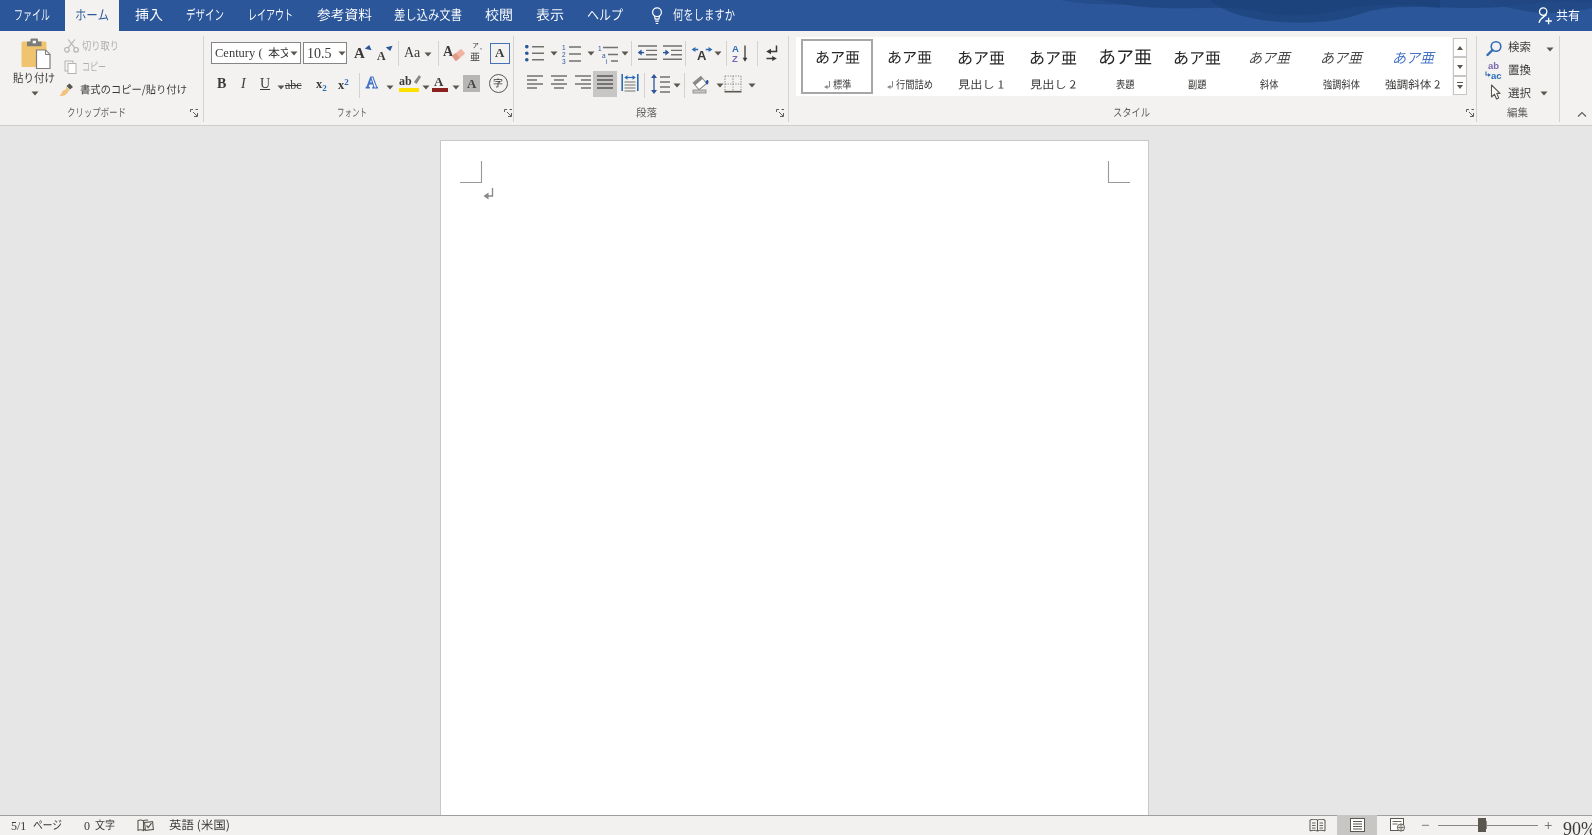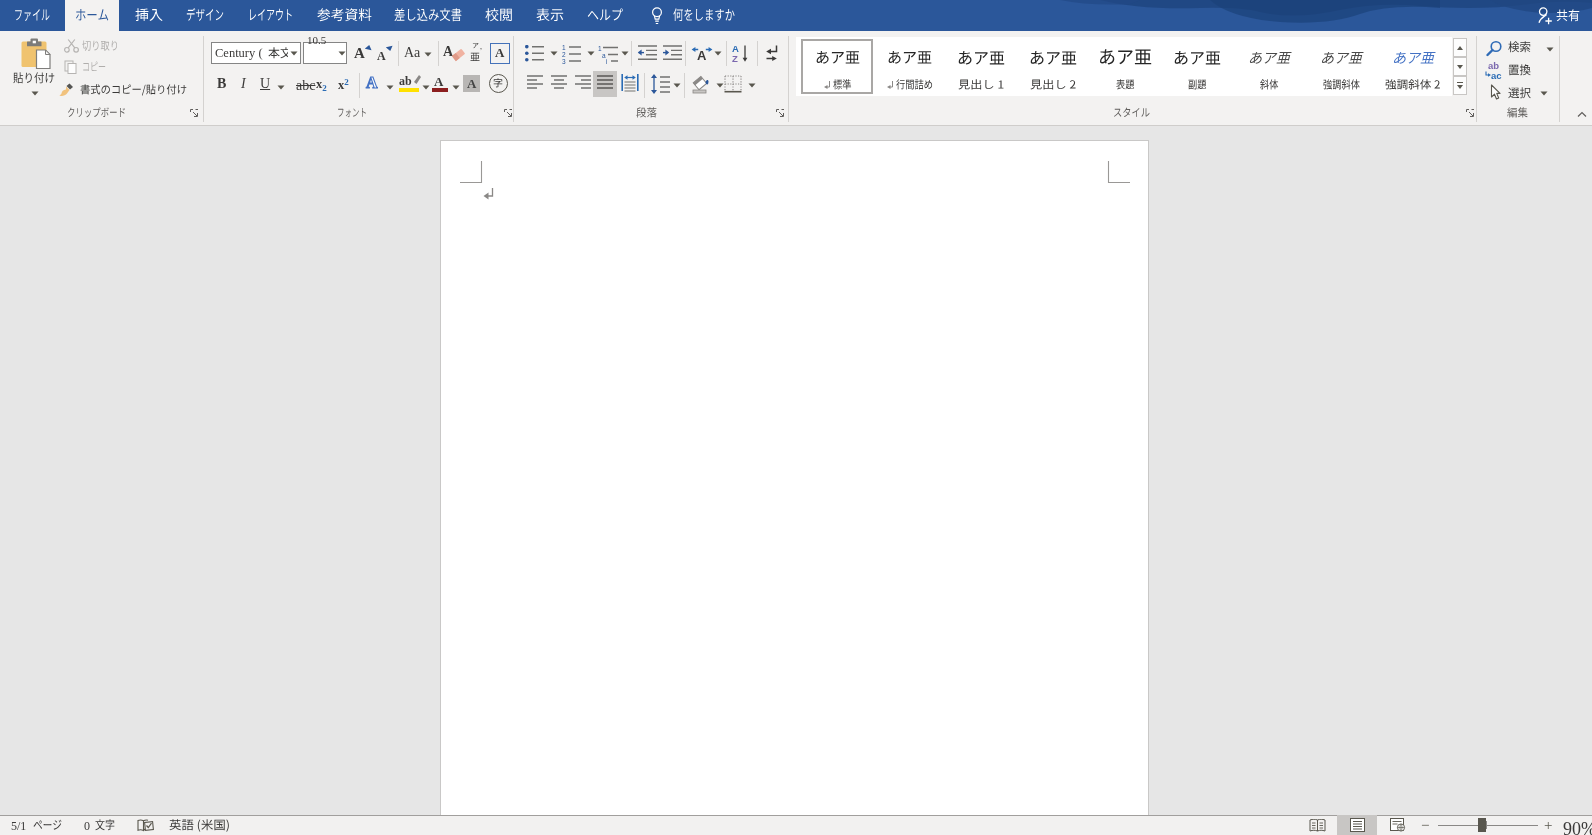--- a/index.html
+++ b/index.html
@@ -155,21 +155,21 @@
   </svg>
 <div class="ab" style="left:211px;top:42px;width:90px;height:22px;background:#fff;border:1px solid #858585"></div>
 <div class="lt" style="left:215px;top:46px;font-size:12.5px;white-space:nowrap">Century (</div>
 <svg style="position:absolute;left:268.0px;top:47px;overflow:hidden" width="20" height="14" viewBox="0 0 20 14">
     <path fill="#3b3a39" transform="translate(0,10.3)" d="M5.5 -10.1V-7.5H0.8V-6.6H5C3.9 -4.6 2.2 -2.6 0.4 -1.7C0.6 -1.5 0.9 -1.2 1 -0.9C2.8 -2 4.4 -3.8 5.5 -5.9V-2.2H3.2V-1.3H5.5V1H6.5V-1.3H8.8V-2.2H6.5V-5.9C7.5 -3.8 9.2 -2 11 -1C11.1 -1.2 11.4 -1.6 11.7 -1.8C9.8 -2.7 8 -4.6 7 -6.6H11.2V-7.5H6.5V-10.1Z M17.5 -10.1V-8H12.6V-7.2H14.4C15.1 -5.2 16 -3.6 17.3 -2.3C16 -1.2 14.4 -0.4 12.5 0.1C12.6 0.3 12.9 0.8 13 1C15 0.3 16.6 -0.5 17.9 -1.6C19.3 -0.4 20.9 0.4 22.9 1C23.1 0.7 23.4 0.3 23.6 0.1C21.6 -0.4 20 -1.2 18.7 -2.3C19.9 -3.6 20.9 -5.2 21.6 -7.2H23.4V-8H18.4V-10.1ZM18 -3C16.8 -4.1 16 -5.5 15.4 -7.2H20.6C19.9 -5.5 19.1 -4.1 18 -3Z"></path>
   </svg>
 <svg class="ab" style="left:290px;top:51px" width="8" height="5" viewBox="0 0 8 5">
     <path d="M0.5 0.5h7L4 4.5z" fill="#59574e"></path>
   </svg>
 <div class="ab" style="left:303px;top:42px;width:44px;height:22px;background:#fff;border:1px solid #858585"></div>
-<div class="lt" style="left:307px;top:34px;font-size:11px">10.5</div>
+<div class="lt" style="left:307px;top:46px;font-size:14px">10.5</div>
 <svg class="ab" style="left:338px;top:51px" width="8" height="5" viewBox="0 0 8 5">
     <path d="M0.5 0.5h7L4 4.5z" fill="#59574e"></path>
   </svg>
 <div class="lt" style="left:354px;top:45px;font-size:15px;font-weight:bold;color:#3b3a39">A</div>
 <svg class="ab" style="left:365px;top:45px" width="7" height="6" viewBox="0 0 7 6">
     <path d="M3.5 0L7 4.5H0Z" fill="#2b579a" transform="rotate(14 3.5 3)"></path>
   </svg>
 <div class="lt" style="left:377px;top:49px;font-size:12px;font-weight:bold;color:#3b3a39">A</div>
 <svg class="ab" style="left:386px;top:45px" width="7" height="6" viewBox="0 0 7 6">
     <path d="M3.5 6L7 1.5H0Z" fill="#2b579a" transform="rotate(-14 3.5 3)"></path>
@@ -195,21 +195,21 @@
     <path fill="#3b3a39" transform="translate(0,8.6)" d="M1.2 -5.7V-1.7H1.9V-2.1H3.4V-0.3H0.5V0.4H9.5V-0.3H6.4V-2.1H8V-1.8H8.8V-5.7H6.4V-7.1H9.2V-7.8H0.8V-7.1H3.4V-5.7ZM4.1 -7.1H5.7V-5.7H4.1ZM4.1 -2.1H5.7V-0.3H4.1ZM3.4 -2.8H1.9V-5H3.4ZM4.1 -2.8V-5H5.7V-2.8ZM6.4 -2.8V-5H8V-2.8Z"></path>
   </svg>
 <div class="ab" style="left:490px;top:43px;width:20px;height:21px;border:1.5px solid #4472b9"></div>
 <div class="lt" style="left:495px;top:45px;font-size:13px;font-weight:bold;color:#3b3a39">A</div>
 <div class="lt" style="left:217px;top:76px;font-size:14px;font-weight:bold">B</div>
 <div class="lt" style="left:241px;top:76px;font-size:14px;font-style:italic;font-family:'Liberation Serif',serif">I</div>
 <div class="lt" style="left:260px;top:76px;font-size:14px;text-decoration:underline">U</div>
 <svg class="ab" style="left:277px;top:85px" width="8" height="5" viewBox="0 0 8 5">
     <path d="M0.5 0.5h7L4 4.5z" fill="#59574e"></path>
   </svg>
-<div class="lt" style="left:296px;top:78px;font-size:14px;text-decoration:line-through">abc</div>
+<div class="lt" style="left:285px;top:78px;font-size:12px;text-decoration:line-through">abc</div>
 <div class="lt" style="left:316px;top:77px;font-size:12.5px;font-weight:bold">x<span style="font-size:9px;vertical-align:-3px;color:#2b6cb5">2</span></div>
 <div class="lt" style="left:338px;top:77px;font-size:12.5px;font-weight:bold">x<span style="font-size:9px;vertical-align:4px;color:#2b6cb5">2</span></div>
 <div class="sep" style="left:359px;top:73px;height:25px"></div>
 <div class="lt" style="left:366px;top:74px;font-size:16px;font-weight:bold;color:#fff;-webkit-text-stroke:1.1px #4472c4">A</div>
 <svg class="ab" style="left:386px;top:85px" width="8" height="5" viewBox="0 0 8 5">
     <path d="M0.5 0.5h7L4 4.5z" fill="#59574e"></path>
   </svg>
 <div class="lt" style="left:399px;top:74px;font-size:12px;font-weight:bold">ab</div>
 <svg class="ab" style="left:412px;top:74px" width="10" height="12" viewBox="0 0 10 12">
     <path d="M2 8L7 1l2 2-4.5 7z" fill="#8a8886"></path>

